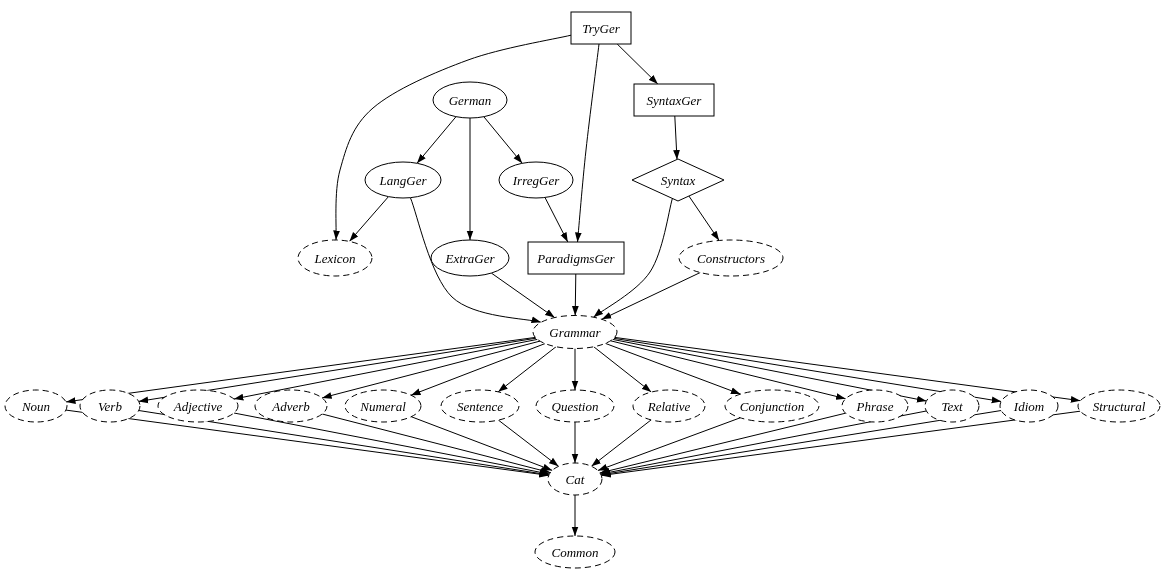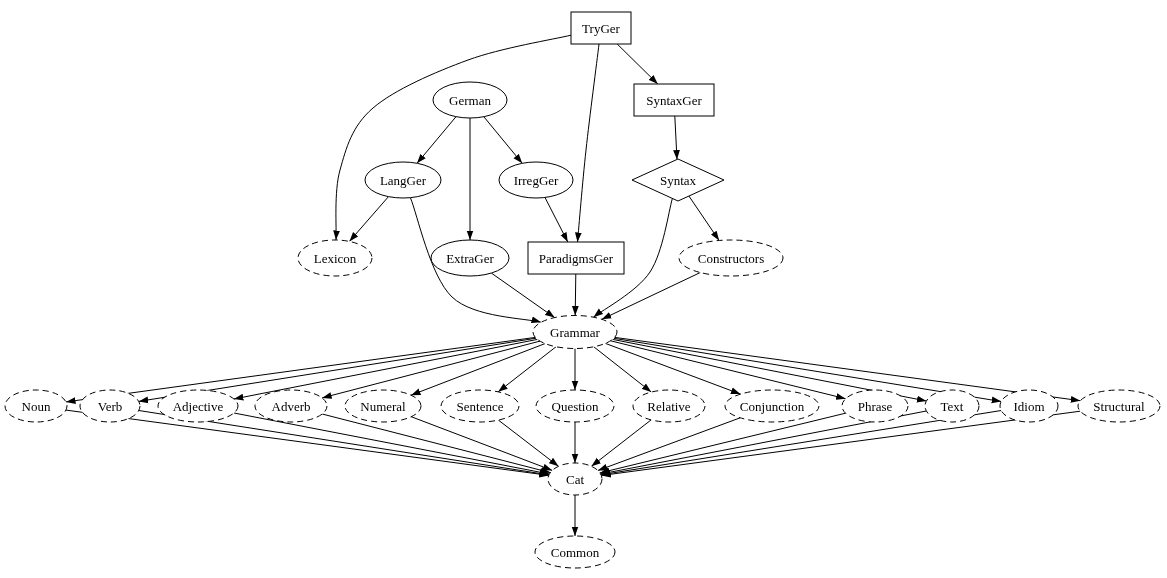--- a/index.html
+++ b/index.html
@@ -4,20 +4,21 @@
 <style>
   html, body {
     margin: 0;
     padding: 0;
     background: #ffffff;
   }
   #canvas-wrap {
     width: 1167px;
     height: 578px;
     overflow: hidden;
+    font-style: italic;
   }
   svg {
     display: block;
   }
   text {
     font-family: "Liberation Serif", "DejaVu Serif", serif;
   }
 </style>
 </head>
 <body>

